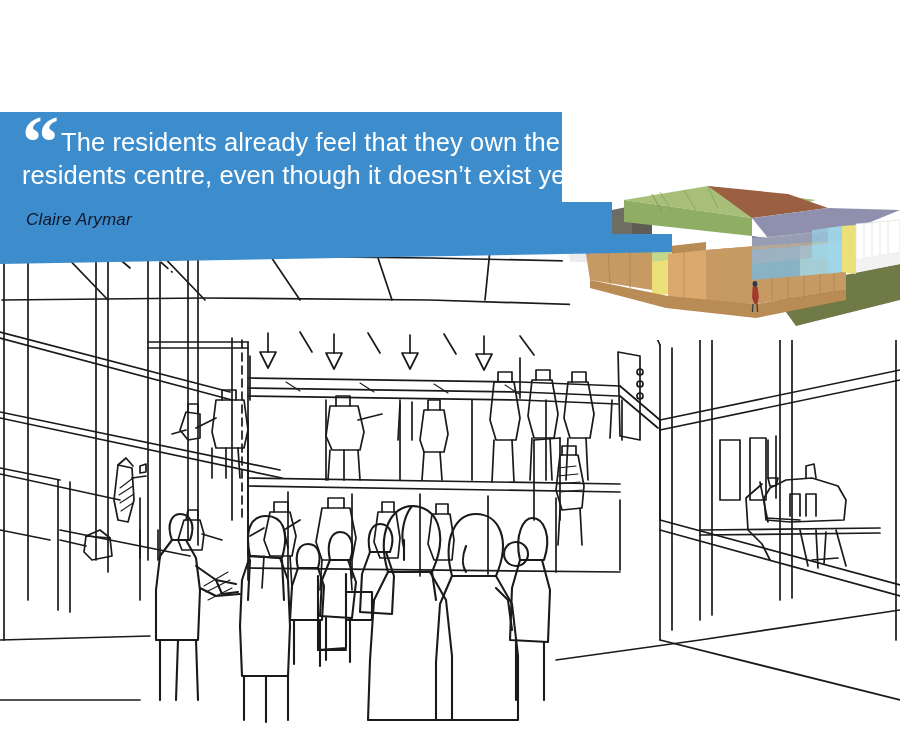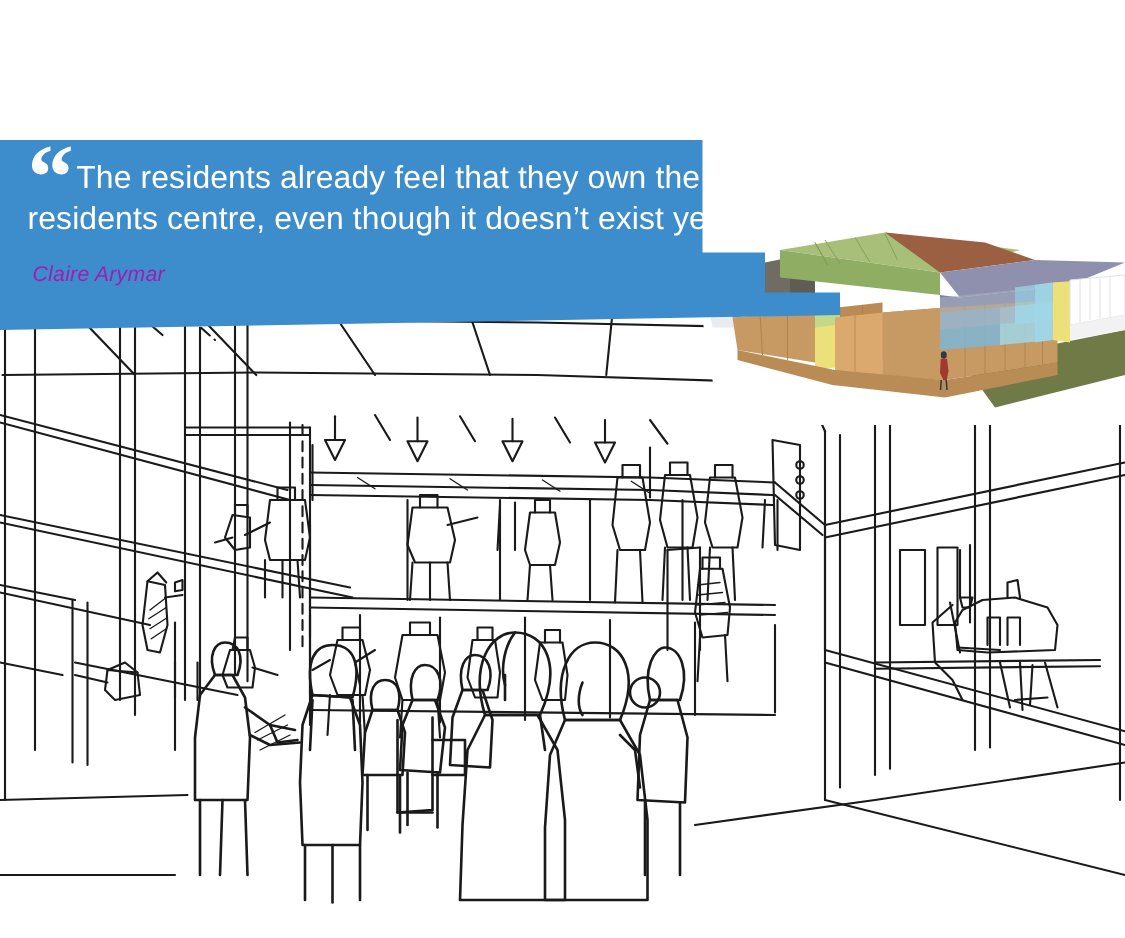--- a/index.html
+++ b/index.html
@@ -47,21 +47,21 @@
     font-size:25.5px;
     line-height:33px;
     letter-spacing:0.1px;
     font-weight:400;
     margin:0;
     max-width:640px;
   }
   .quote-line1{display:block;white-space:nowrap;}
   .quote-line2{display:block;white-space:nowrap;}
   .attrib{
-    color:#a21caf;
+    color:#0f172a;
     font-size:17px;
     font-style:italic;
     margin:18px 0 0 4px;
     letter-spacing:0.2px;
   }
 </style>
 </head>
 <body>
 
 <div id="stage">

